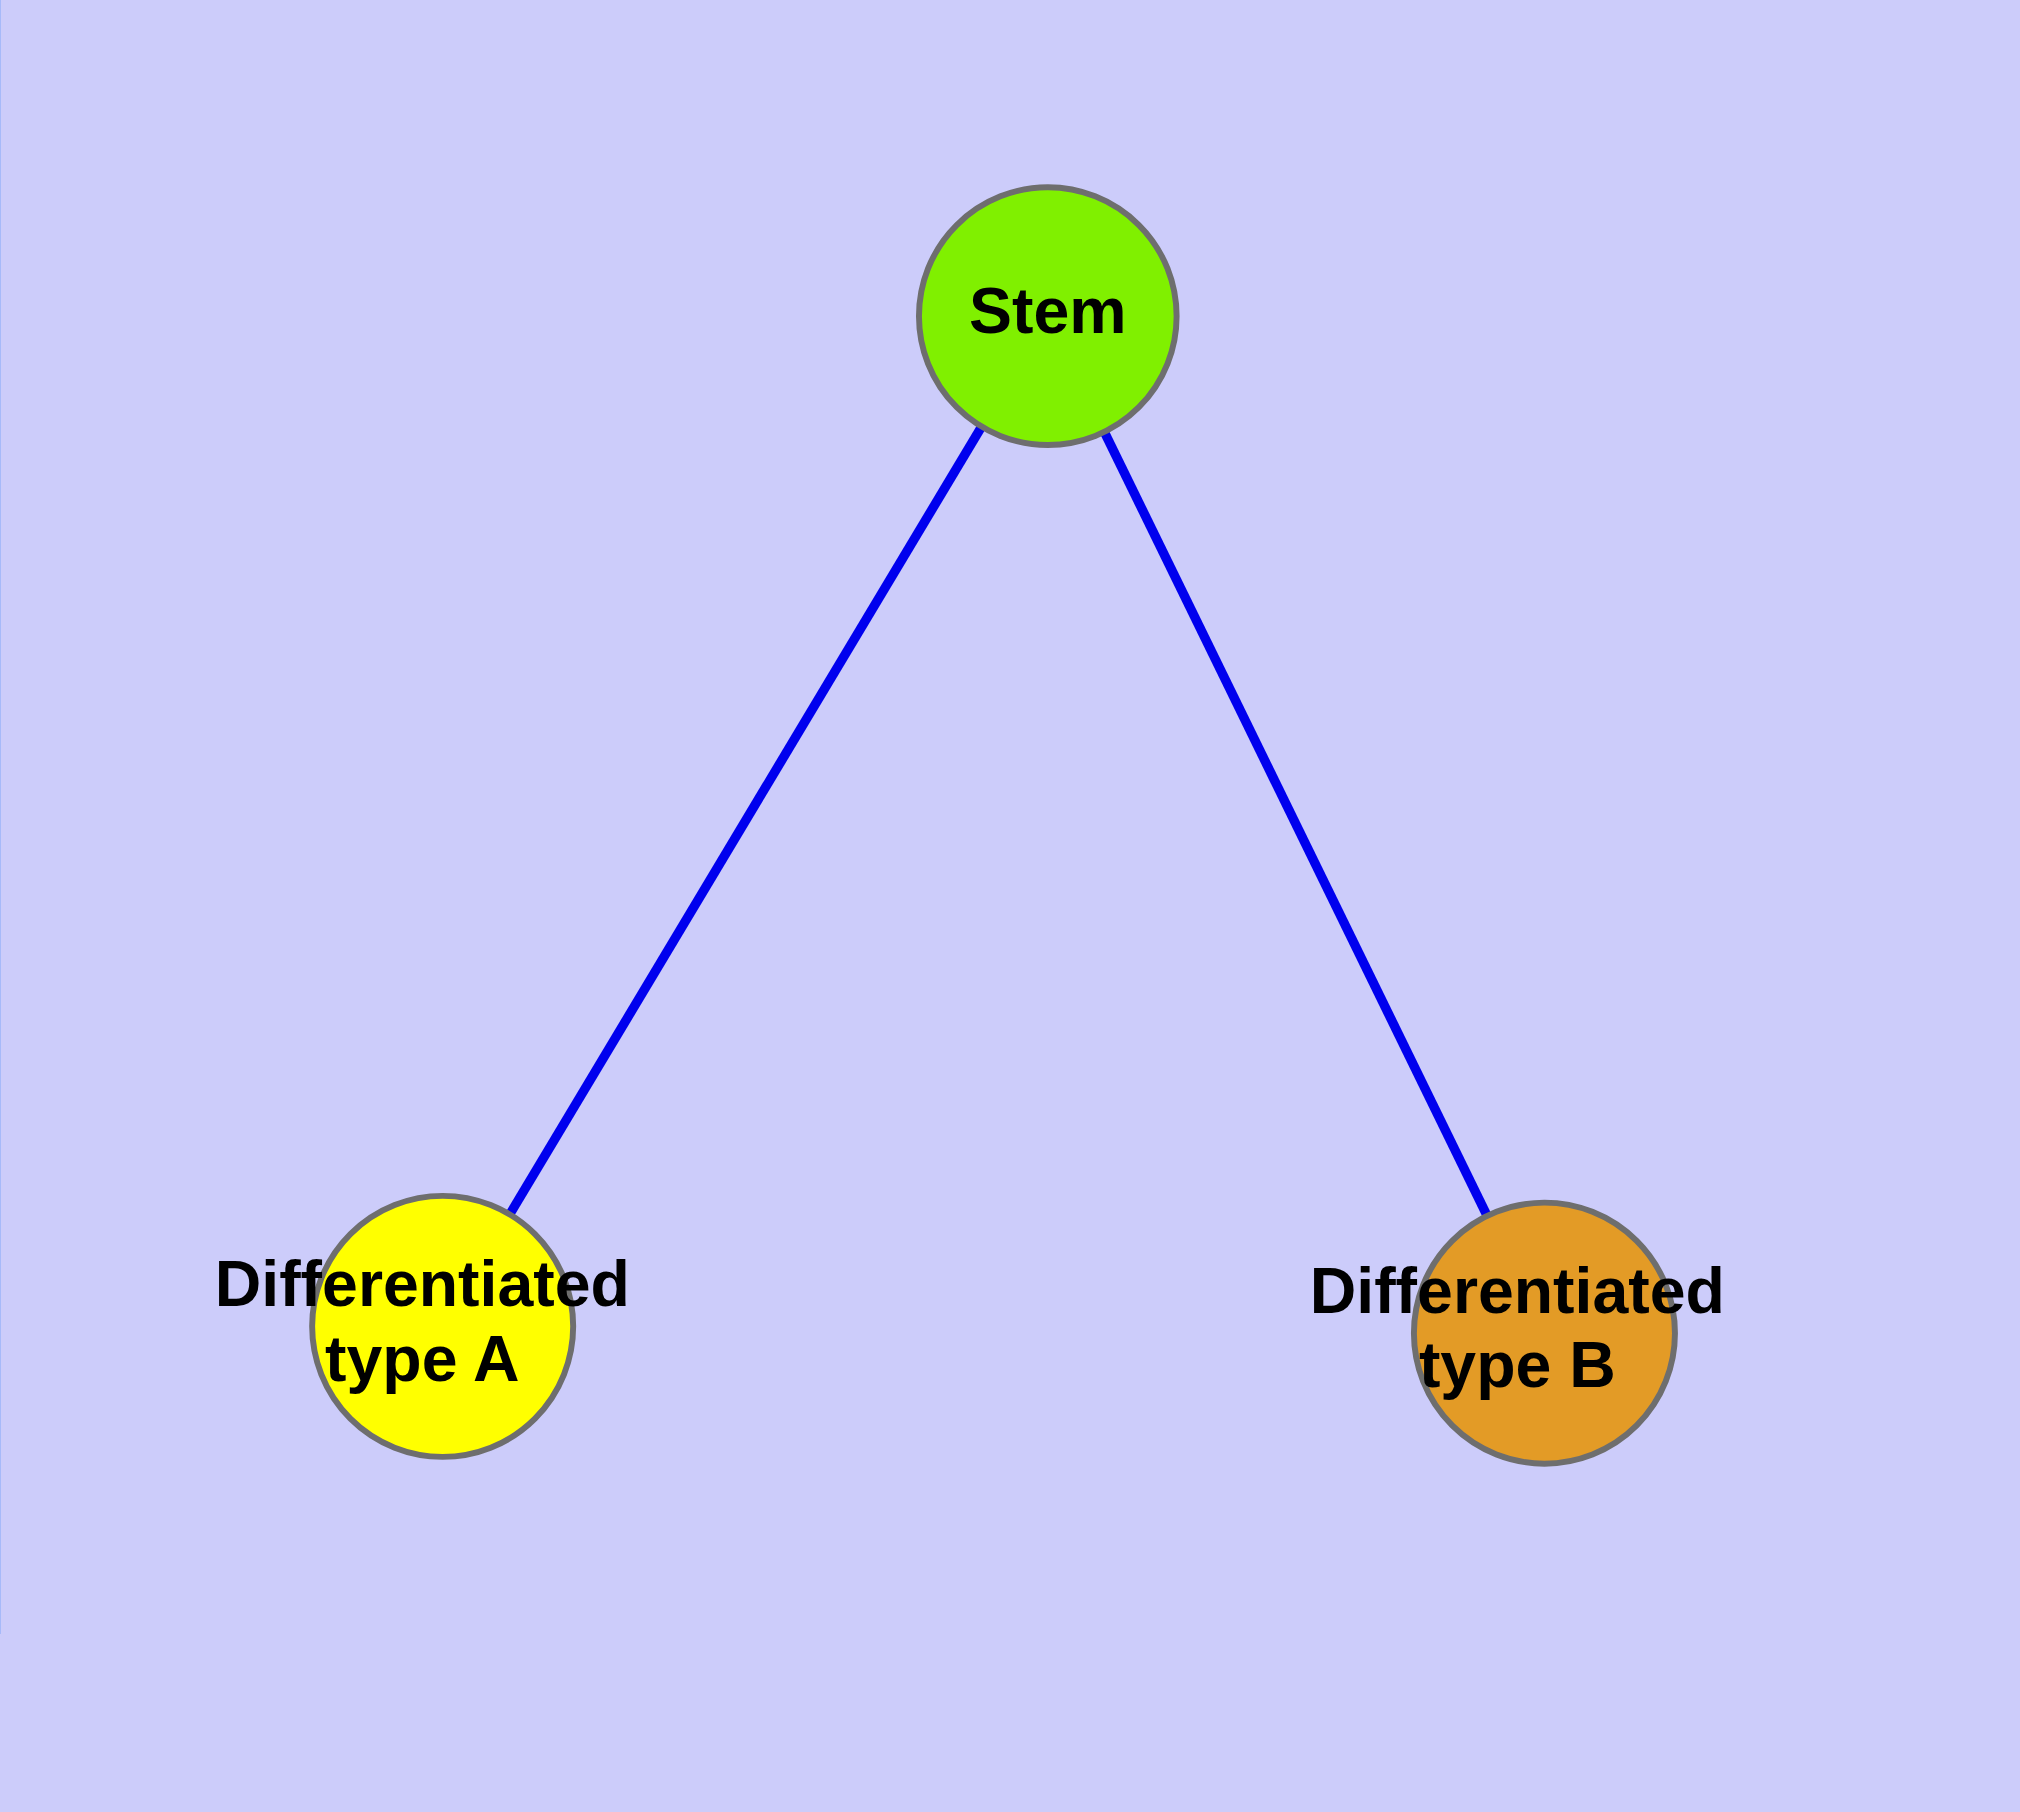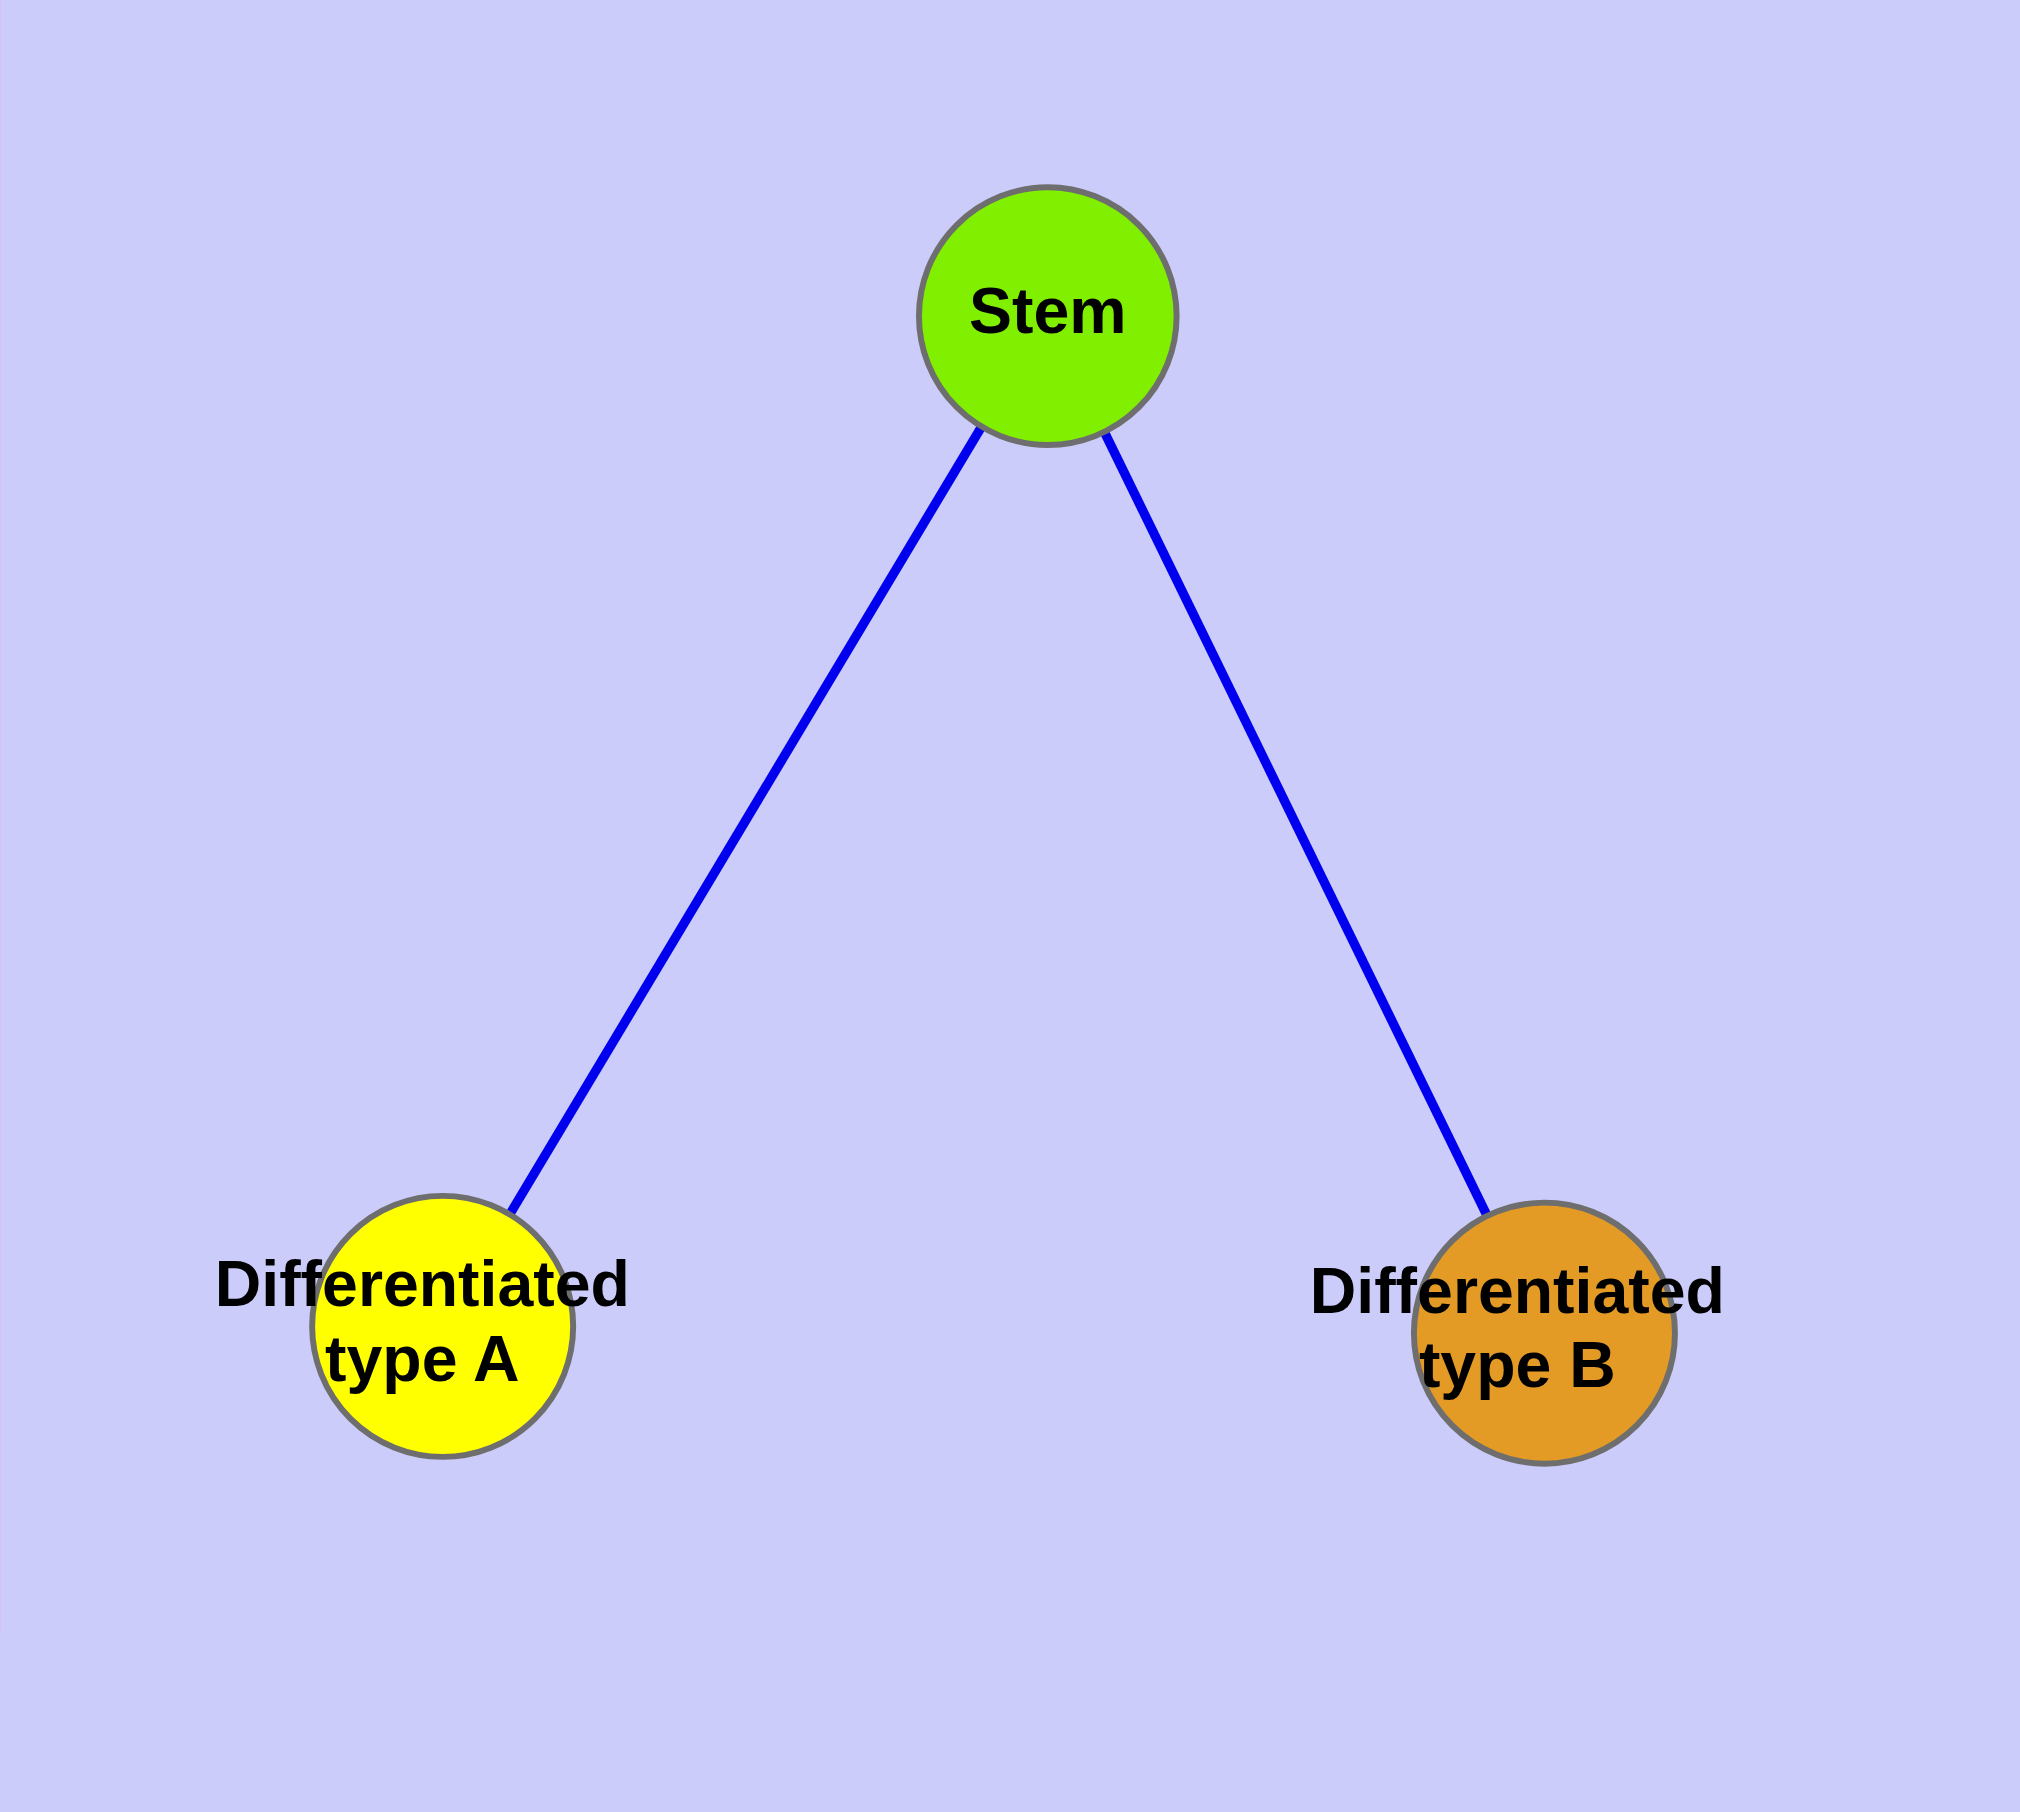--- a/index.html
+++ b/index.html
@@ -29,21 +29,21 @@
     font-weight: bold;
     fill: #000000;
     text-anchor: middle;
     dominant-baseline: middle;
     white-space: pre;
   }
 </style>
 </head>
 <body>
 
-<div id="stage" style="width: 2021px; height: 1634px; background: #f9a8d4;">
+<div id="stage" style="width: 2021px; height: 1634px; background: #3b82f6;">
   <svg id="graph-svg" viewBox="0 0 2384 2138" style="width: 2021px; height: 1812px;">
 
     <rect id="bg-rect" x="0" y="0" width="2384" height="2138" fill="#ccccfa"></rect>
 
     <g id="edges-layer">
       <line id="edge-0" x1="1236" y1="373" x2="522" y2="1565" stroke="#0000ee" stroke-width="11" stroke-linecap="butt"></line>
       <line id="edge-1" x1="1236" y1="373" x2="1822" y2="1573" stroke="#0000ee" stroke-width="11" stroke-linecap="butt"></line>
     </g>
 
     <g id="nodes-layer">

